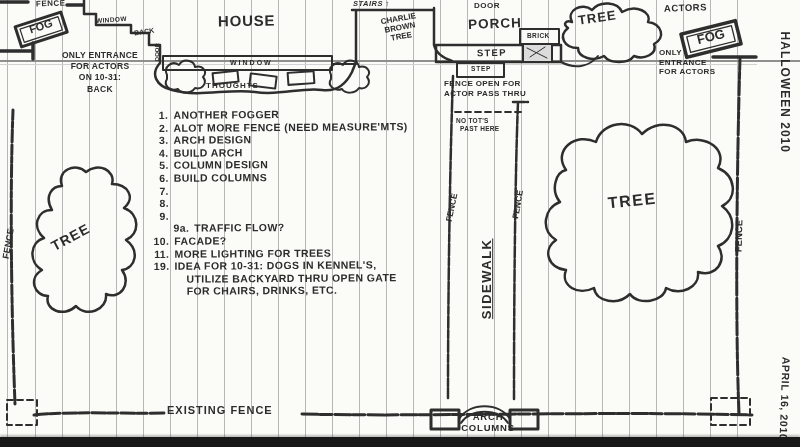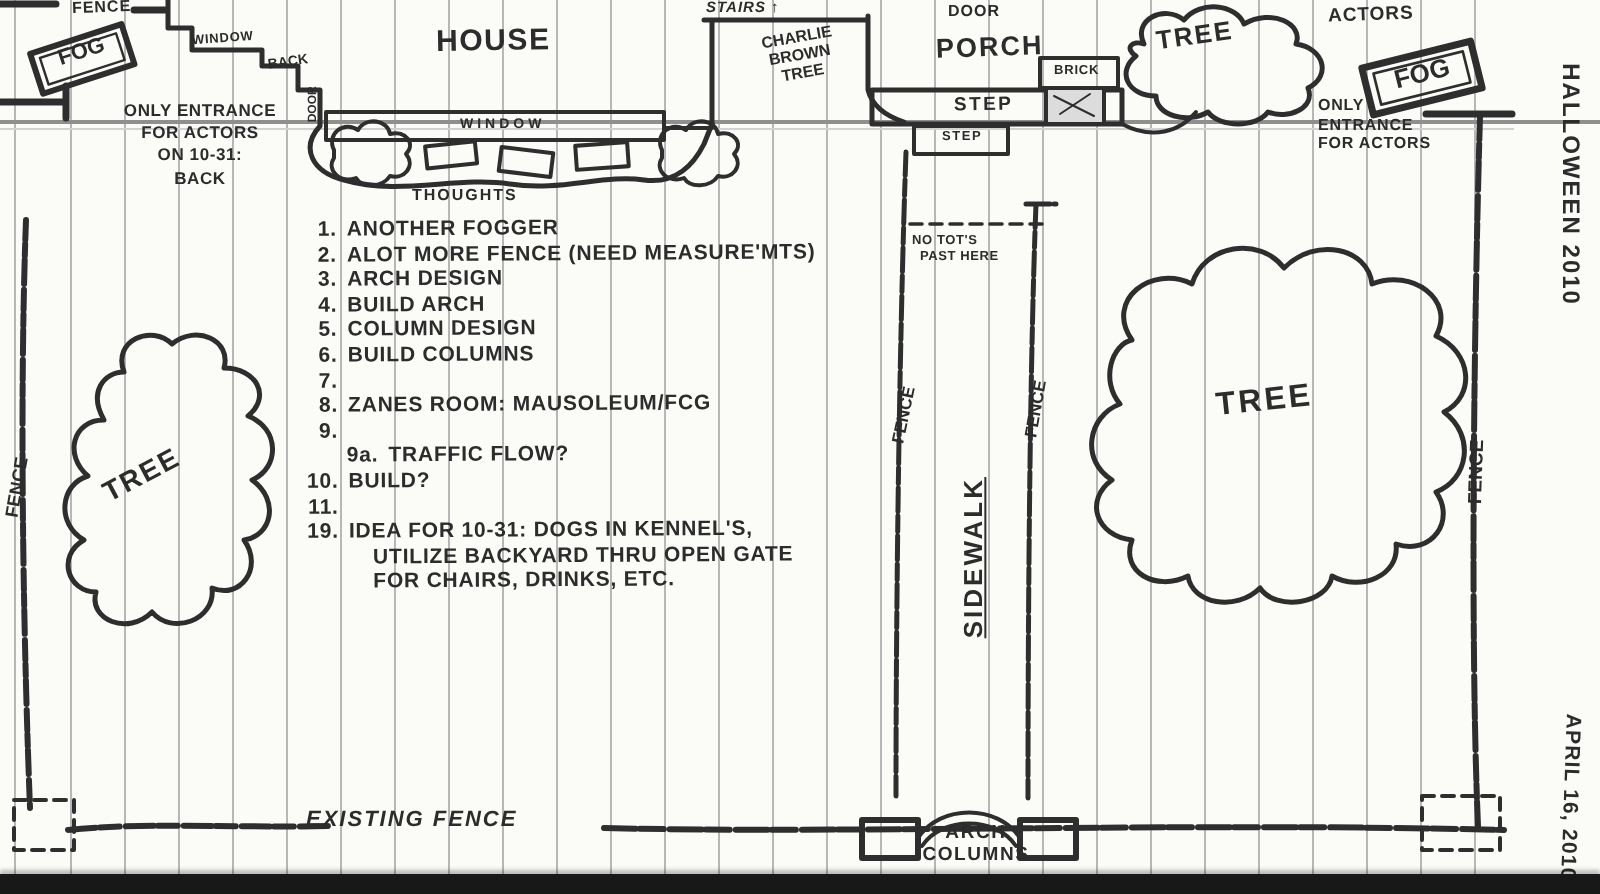--- a/index.html
+++ b/index.html
@@ -137,21 +137,21 @@
   <div class="lbl" style="left:634px;top:48px;font-size:8px;line-height:9.6px;letter-spacing:.4px;white-space:normal;width:80px;margin-left:25px;">
     <div>ONLY</div>
     <div>ENTRANCE</div>
     <div>FOR ACTORS</div>
   </div>
 
   <div class="lbl" style="left:578px;top:11px;font-size:13px;letter-spacing:1px;transform:rotate(-8deg);">TREE</div>
   <div class="lbl" style="left:608px;top:193px;font-size:16px;letter-spacing:1.5px;transform:rotate(-6deg);">TREE</div>
   <div class="lbl" style="left:50px;top:230px;font-size:14px;letter-spacing:1px;transform:rotate(-28deg);">TREE</div>
 
-  <div class="lbl" style="left:206px;top:94px;font-size:8px;letter-spacing:1px;">THOUGHTS</div>
+  <div class="lbl" style="left:206px;top:82px;font-size:8px;letter-spacing:1px;">THOUGHTS</div>
   <div id="thoughts-rows">
     <div class="t-row">
         <span class="t-num">1.</span>
         <span>ANOTHER FOGGER</span>
       </div>
     <div class="t-row">
         <span class="t-num">2.</span>
         <span>ALOT MORE FENCE (NEED MEASURE'MTS)</span>
       </div>
     <div class="t-row">
@@ -168,60 +168,64 @@
       </div>
     <div class="t-row">
         <span class="t-num">6.</span>
         <span>BUILD COLUMNS</span>
       </div>
     <div class="t-row">
         <span class="t-num">7.</span>
       </div>
     <div class="t-row">
         <span class="t-num">8.</span>
-        <span>ZANES ROOM: MAUSOLEUM/FCG</span>
       </div>
     <div class="t-row">
         <span class="t-num">9.</span>
       </div>
     <div class="t-row ind1">
         <span class="t-num">9a.</span>
         <span>TRAFFIC FLOW?</span>
       </div>
     <div class="t-row">
         <span class="t-num">10.</span>
-        <span>BUILD?</span>
+        <span>FACADE?</span>
       </div>
     <div class="t-row">
         <span class="t-num">11.</span>
+        <span>MORE LIGHTING FOR TREES</span>
       </div>
     <div class="t-row">
         <span class="t-num">19.</span>
         <span>IDEA FOR 10-31: DOGS IN KENNEL'S,</span>
       </div>
     <div class="t-row ind2">
         <span>UTILIZE BACKYARD THRU OPEN GATE</span>
       </div>
     <div class="t-row ind2">
         <span>FOR CHAIRS, DRINKS, ETC.</span>
       </div>
   </div>
 
+  <div class="lbl" style="left:444px;top:79px;font-size:8px;line-height:10px;letter-spacing:.4px;white-space:normal;width:110px;">
+    <div>FENCE OPEN FOR</div>
+    <div>ACTOR PASS THRU</div>
+  </div>
   <div class="lbl" style="left:456px;top:117px;font-size:6.5px;line-height:8.2px;letter-spacing:.3px;white-space:normal;width:70px;">
     <div>NO TOT'S</div>
     <div style="padding-left:4px;">PAST HERE</div>
   </div>
 
   <div class="lbl vert ctr" style="left:-12px;top:239px;width:42px;font-size:9px;transform:rotate(-80deg);">FENCE</div>
   <div class="lbl vert ctr" style="left:432px;top:203px;width:40px;font-size:8.5px;transform:rotate(-78deg);">FENCE</div>
   <div class="lbl vert ctr" style="left:498px;top:200px;width:40px;font-size:8.5px;transform:rotate(-80deg);">FENCE</div>
   <div class="lbl vert ctr" style="left:717px;top:231px;width:44px;font-size:9.5px;transform:rotate(-88deg);">FENCE</div>
   <div class="lbl vert ctr" style="left:437px;top:272px;width:100px;font-size:13px;letter-spacing:1.5px;text-decoration:underline;transform:rotate(-90deg);">SIDEWALK</div>
 
-  <div class="lbl" style="left:153px;top:405px;font-size:11px;letter-spacing:1px;font-style:italic;">EXISTING FENCE</div>
+  <div class="lbl" style="left:167px;top:405px;font-size:11px;letter-spacing:1px;">EXISTING FENCE</div>
   <div class="lbl ctr" style="left:448px;top:412px;width:80px;font-size:9.5px;line-height:10.5px;letter-spacing:.8px;white-space:normal;">
     <div>ARCH</div>
     <div>COLUMNS</div>
   </div>
 
   <div class="lbl vert ctr" style="left:715px;top:86px;width:140px;font-size:12px;letter-spacing:1px;transform:rotate(90deg);">HALLOWEEN 2010</div>
   <div class="lbl vert ctr" style="left:737px;top:393px;width:95px;font-size:10.5px;letter-spacing:.6px;transform:rotate(92deg);">APRIL 16, 2010</div>
 
   <div id="scan-bar"></div>
 </div>

